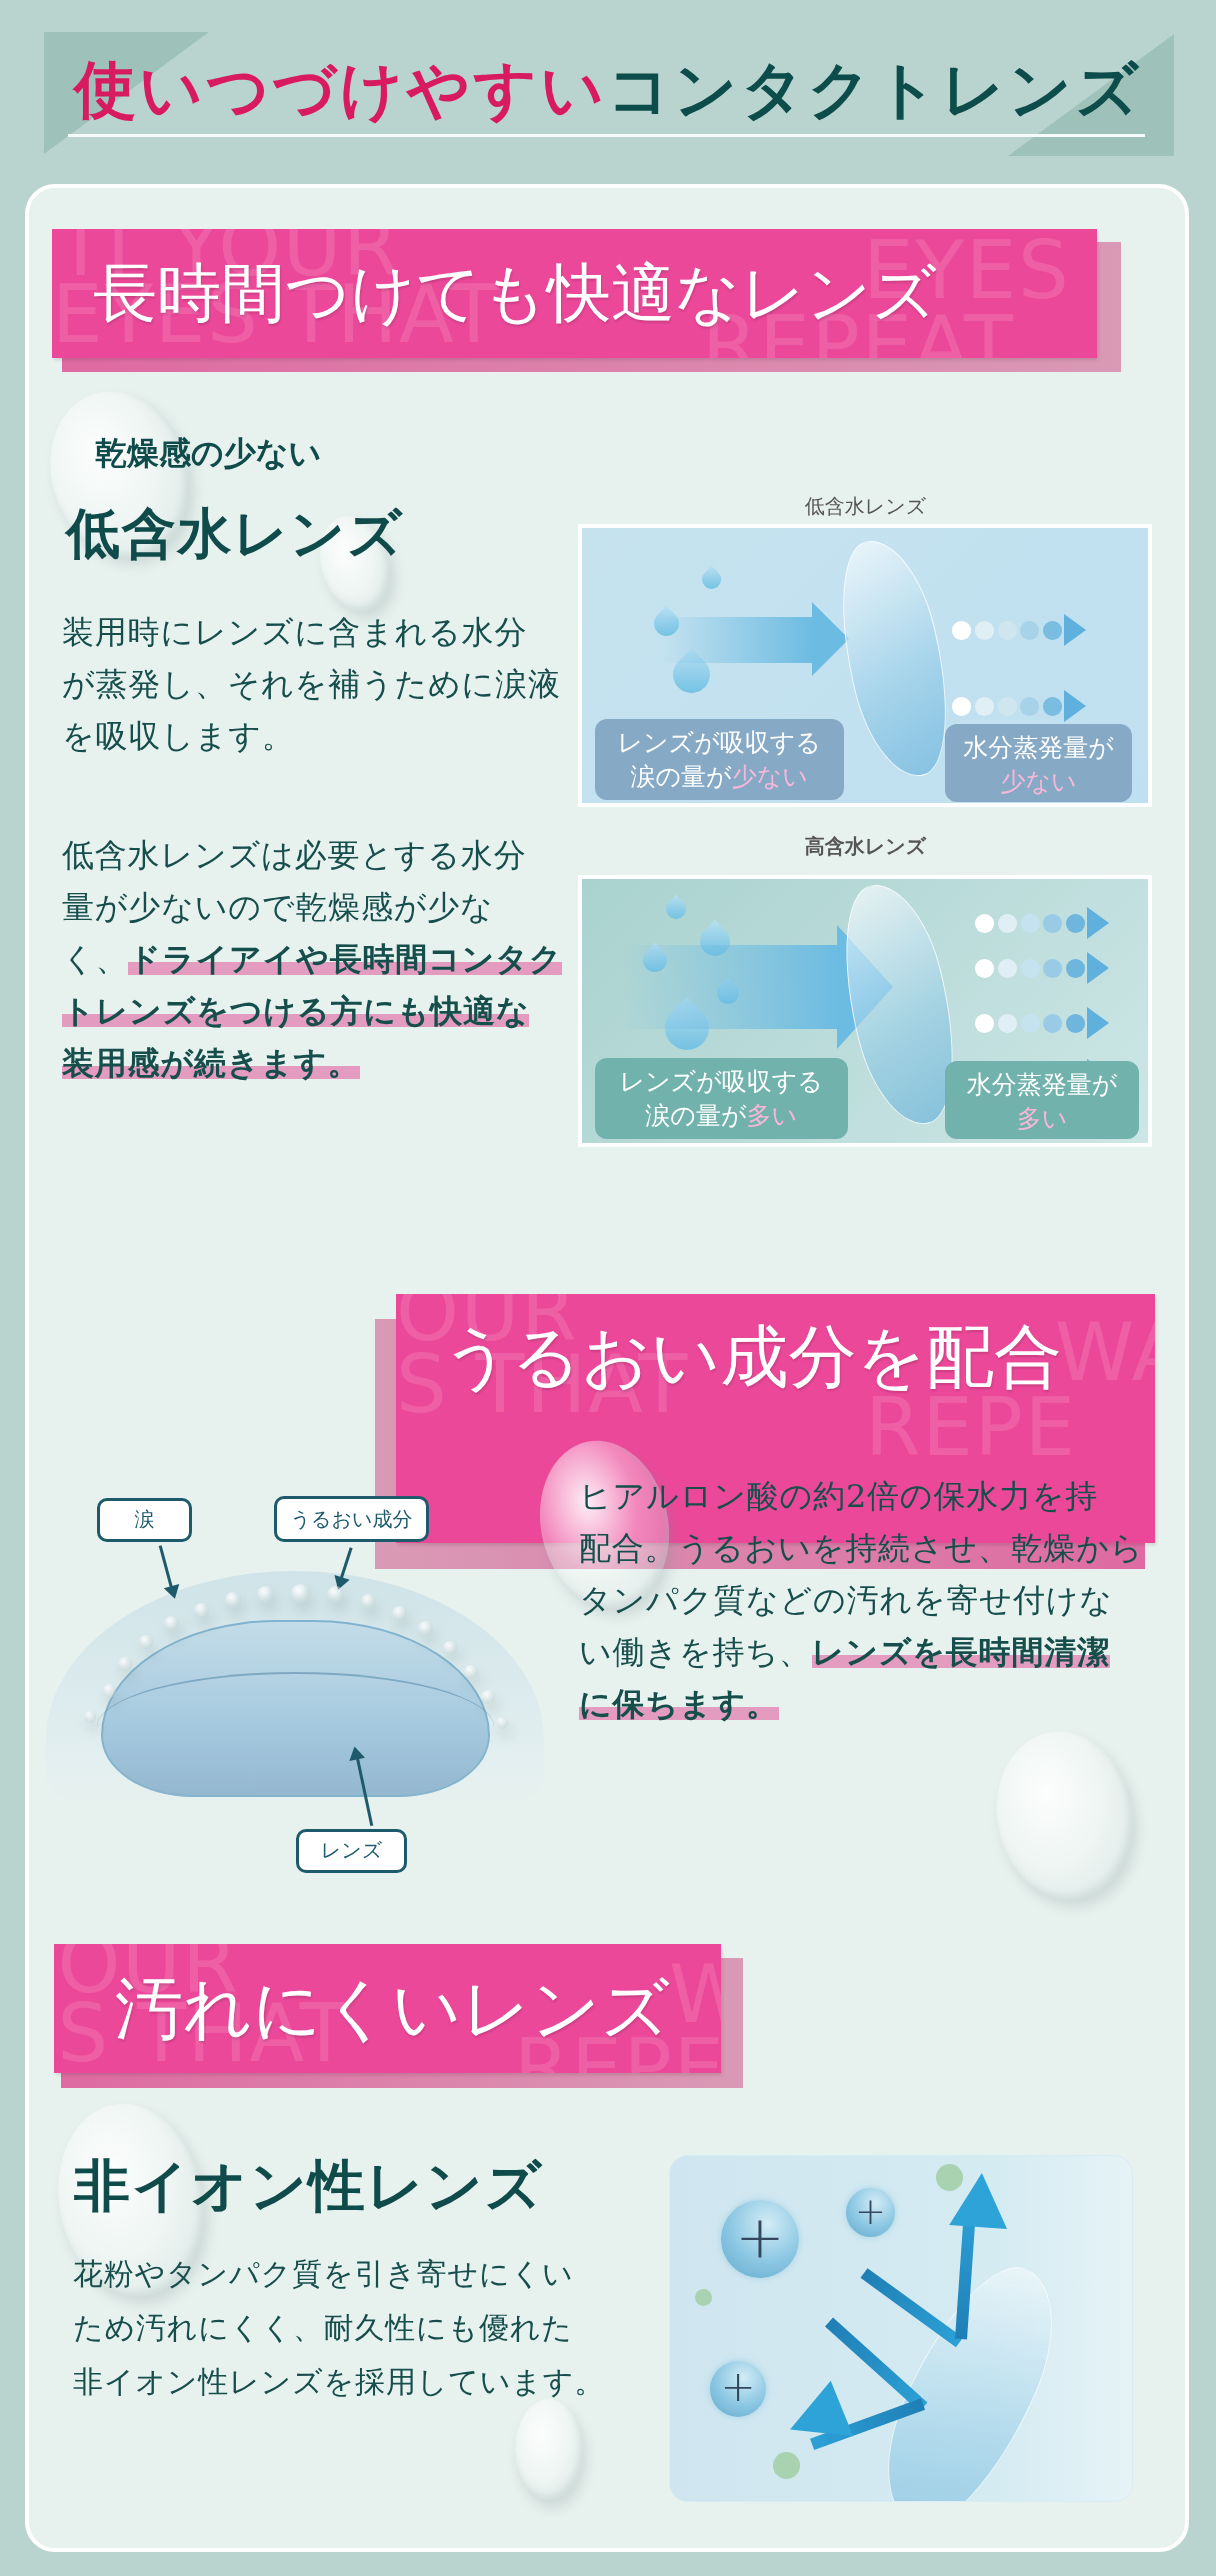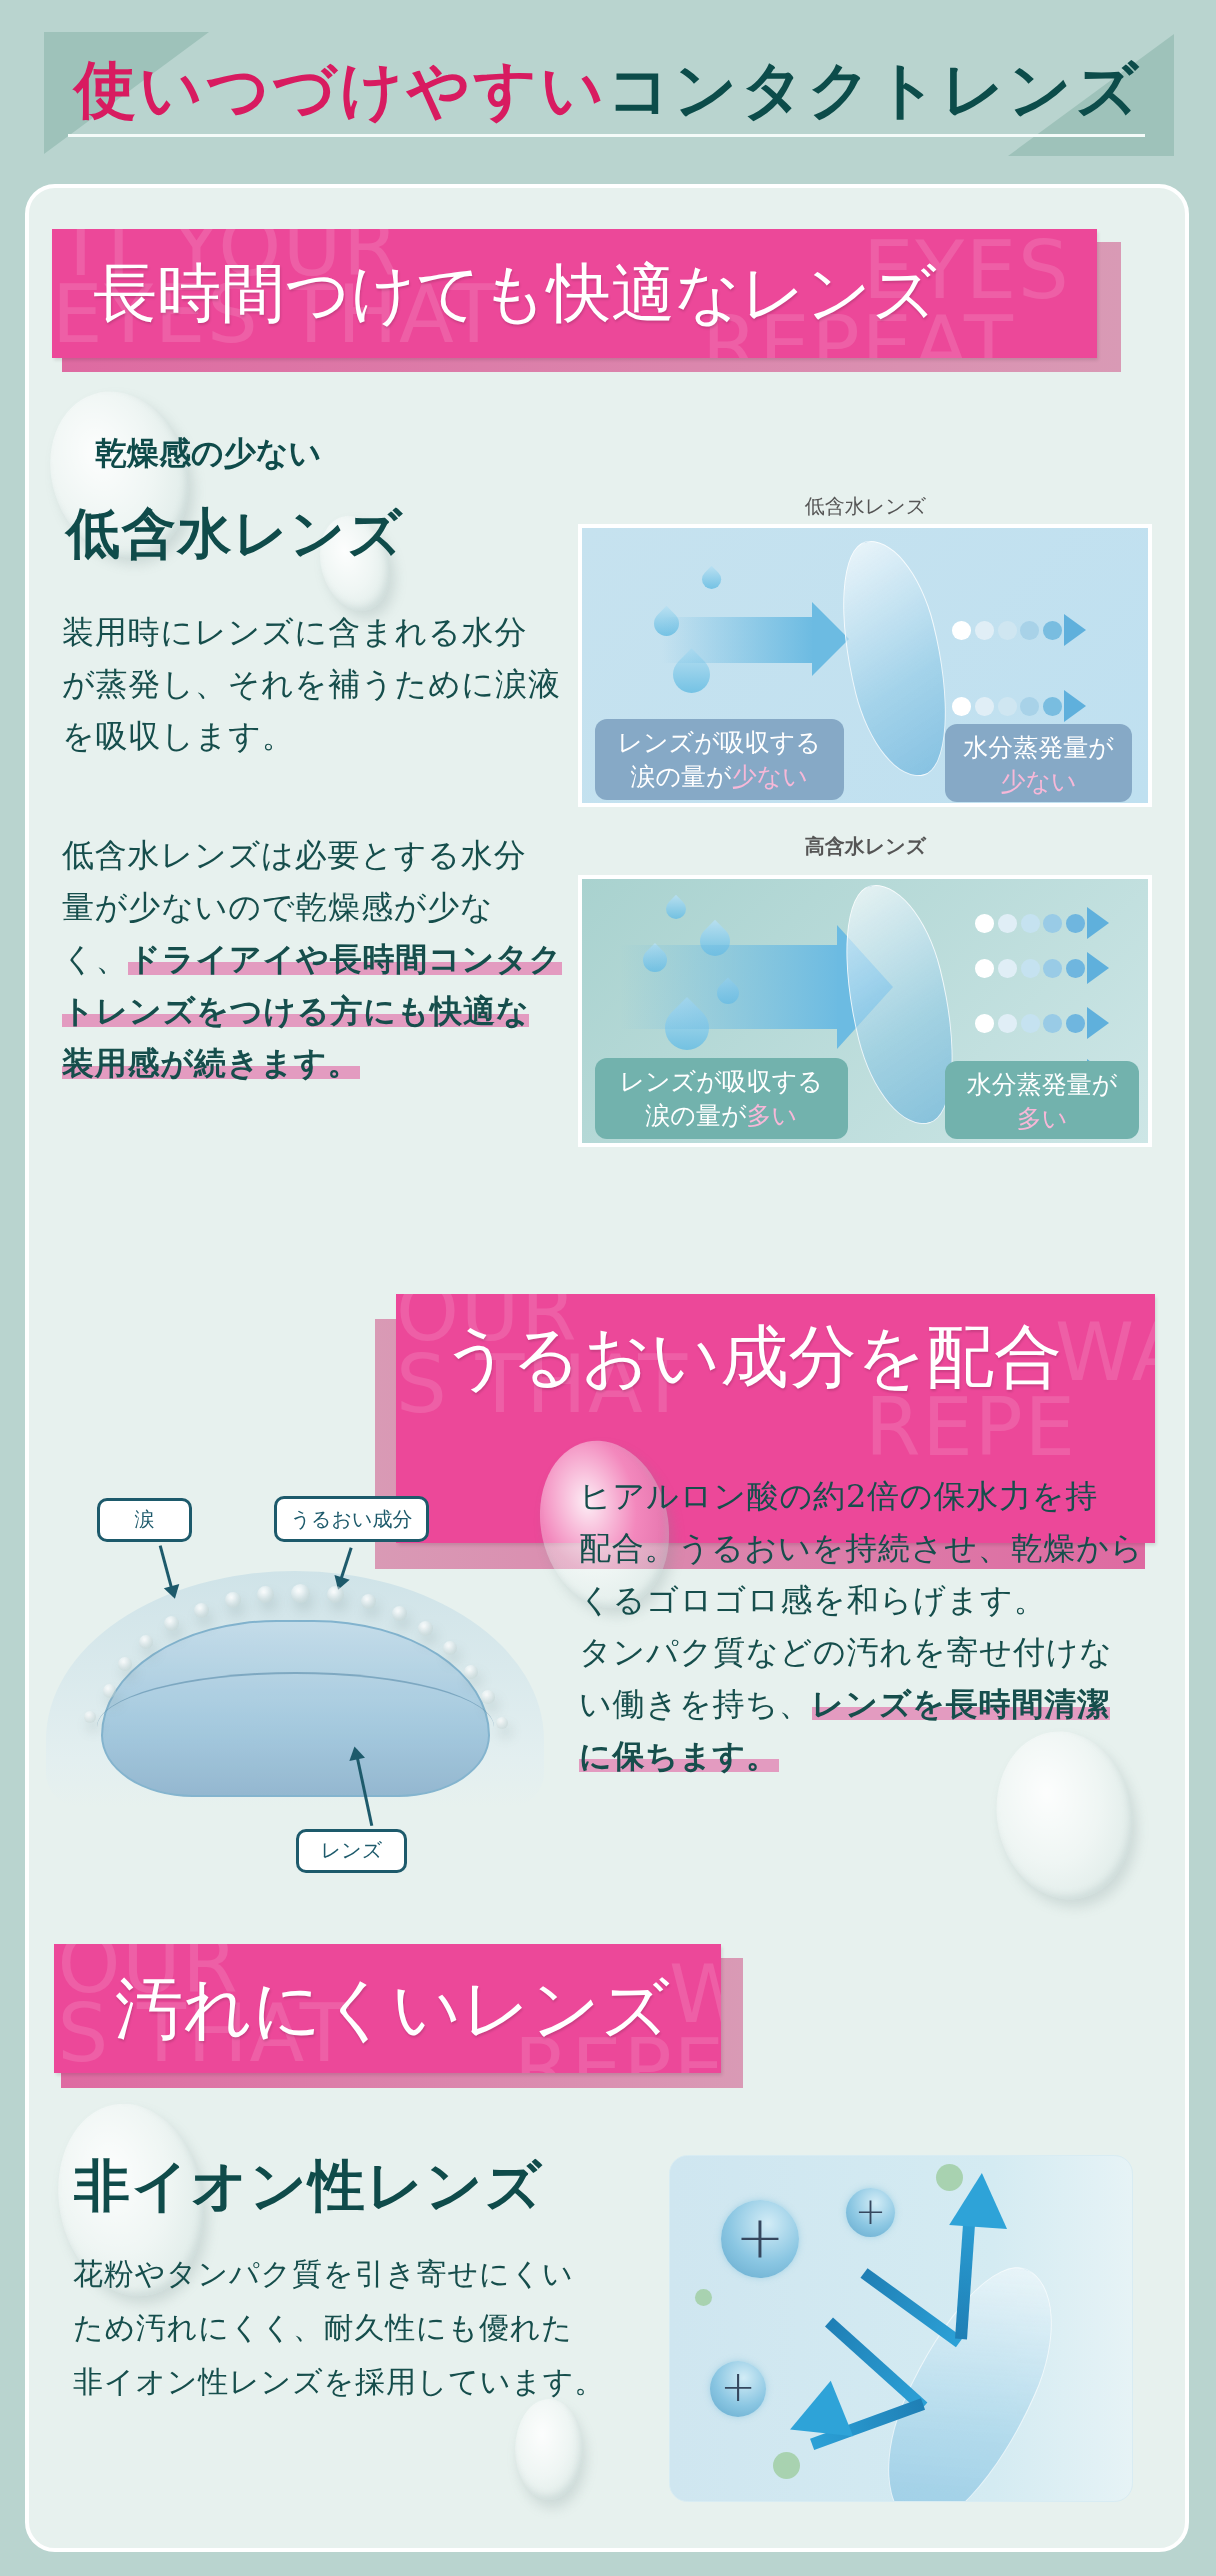--- a/index.html
+++ b/index.html
@@ -348,21 +348,20 @@
   <div class="drop" style="left:397px; top:106px; width:13.5px; height:13.5px;"></div>
   <div class="drop" style="left:412px; top:133px; width:12px; height:12px;"></div>
 </div>
 
 <div class="drop" style="left:541px; top:1440px; width:127px; height:169px; transform:rotate(-12deg);"></div>
 <div class="drop" style="left:997px; top:1731px; width:135px; height:169px; transform:rotate(-10deg);"></div>
 
 <div class="abs para" style="left:579px; top:1470px;">
   <span class="line">ヒアルロン酸の約2倍の保水力を持</span>
   <span class="line">配合。うるおいを持続させ、乾燥から</span>
-  <span class="line">くるゴロゴロ感を和らげます。</span>
   <span class="line">タンパク質などの汚れを寄せ付けな</span>
   <span class="line"><span>い働きを持ち、</span><span class="hl">レンズを長時間清潔</span></span>
   <span class="line"><span class="hl">に保ちます。</span></span>
 </div>
 
 <div class="h-pink" style="left:61px; top:1958px; width:682px; height:130px;"></div>
 <div class="h-box" style="left:54px; top:1944px; width:667px; height:129px;">
   <div class="wm" style="left:3.4px; top:-13.5px;">OUR</div>
   <div class="wm" style="left:3.4px; top:56px;">S THAT</div>
   <div class="wm" style="left:615px; top:17px;">W</div>

